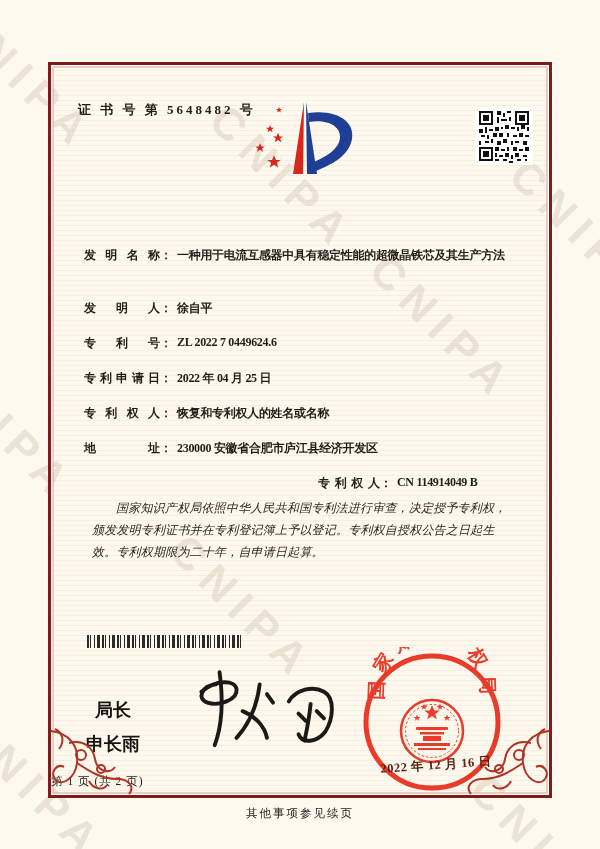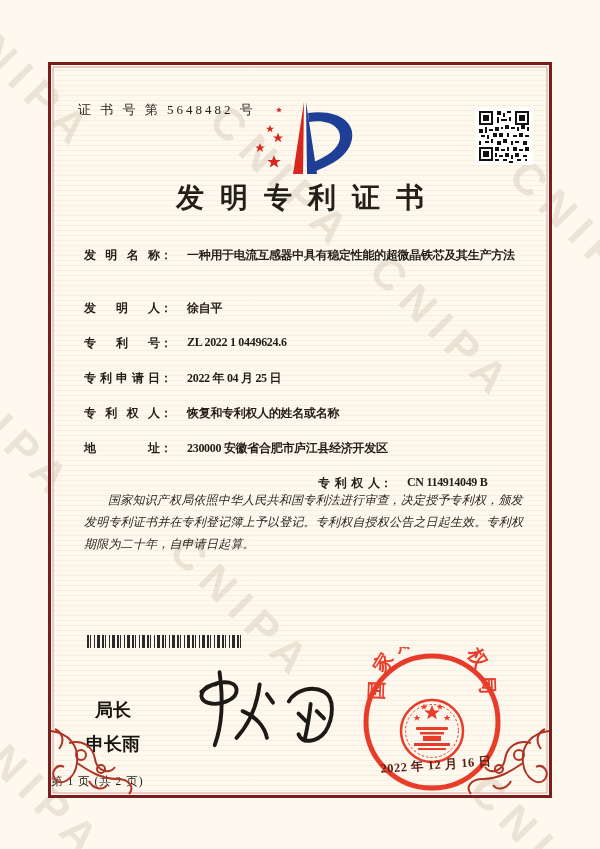--- a/index.html
+++ b/index.html
@@ -8,37 +8,37 @@
         font-family:"Liberation Serif","DejaVu Serif",serif;color:#221f18;}
   
   .watermark{position:absolute;z-index:0;font-family:"Liberation Sans","DejaVu Sans",sans-serif;
         font-weight:bold;font-size:44px;letter-spacing:10px;color:rgba(184,167,138,0.26);
         transform:rotate(45deg);transform-origin:left top;white-space:nowrap;pointer-events:none;}
   
   .frame{position:absolute;left:48px;top:62px;width:498px;height:730px;z-index:1;
         border:3px solid #7c1d1d;
         box-shadow:inset 0 0 0 1.5px #fdf9ef, inset 0 0 0 2.5px #d4a3a0;
         background:repeating-linear-gradient(180deg, rgba(233,182,152,0.16) 0px, rgba(233,182,152,0.16) 1px, rgba(0,0,0,0) 1px, rgba(0,0,0,0) 5px);}
-  .cert-no{position:absolute;left:27px;top:36px;font-size:13px;letter-spacing:3px;font-weight:400;}
+  .cert-no{position:absolute;left:27px;top:36px;font-size:13px;letter-spacing:3px;font-weight:700;}
   .logo{position:absolute;left:190px;top:34px;width:124px;height:78px;}
   .qr{position:absolute;left:424px;top:42px;width:58px;height:58px;background:#fff;}
   .title{position:absolute;left:0;right:0;top:114px;text-align:center;font-size:28px;
         font-weight:600;letter-spacing:16px;text-indent:16px;}
   
   .fields{position:absolute;left:33px;top:182px;width:462px;font-size:12px;font-weight:600;}
   .frow{position:absolute;left:0;white-space:nowrap;}
   .flabel{display:inline-block;width:76px;text-align:justify;text-align-last:justify;vertical-align:top;}
   .fcolon{display:inline-block;vertical-align:top;}
-  .fvalue{display:inline-block;padding-left:5px;letter-spacing:-0.3px;vertical-align:top;margin-left:10px;}
+  .fvalue{display:inline-block;padding-left:5px;letter-spacing:-0.3px;vertical-align:top;}
   .fgroup2{position:absolute;left:234px;top:0;white-space:nowrap;}
   .fgroup2 .flabel{width:62px;}
   
   .paras{position:absolute;left:33px;top:424px;width:440px;font-size:12px;font-style:italic;
         line-height:1.85;color:#2a2620;}
-  .paras p{margin:0;text-indent:2em;letter-spacing:0.2px;font-style:italic;}
+  .paras p{margin:8px;text-indent:2em;letter-spacing:0.2px;font-style:italic;}
   
   .barcode{position:absolute;left:36px;top:570px;width:155px;height:13px;
         background:repeating-linear-gradient(90deg,#2a2a2a 0 2px,rgba(0,0,0,0) 2px 3px,#2a2a2a 3px 4px,rgba(0,0,0,0) 4px 7px,#2a2a2a 7px 8px,rgba(0,0,0,0) 8px 10px,#2a2a2a 10px 13px,rgba(0,0,0,0) 13px 15px);}
   .signer{position:absolute;left:35px;top:628px;font-family:"Liberation Sans","DejaVu Sans",sans-serif;
         font-weight:bold;font-size:18px;line-height:1.9;color:#17150f;text-align:center;}
   .signature{position:absolute;left:126px;top:600px;width:175px;height:85px;}
   
   .seal{position:absolute;left:306px;top:582px;width:150px;height:150px;z-index:3;
         mix-blend-mode:multiply;opacity:0.95;}
   .seal-date{position:absolute;left:310px;top:692px;width:150px;z-index:4;text-align:center;
@@ -109,31 +109,30 @@
                  M2,11h2v2h-2z M5,10h1v3h-1z M7,11h2v1h-2z M10,10h2v2h-2z M13,10h1v1h-1z M15,9h2v2h-2z
                  M18,10h2v1h-2z M21,10h1v2h-1z M23,9h2v2h-2z M26,10h1v2h-1z M3,14h2v1h-2z M6,14h1v2h-1z
                  M9,13h2v2h-2z M12,13h2v2h-2z M16,13h1v2h-1z M19,14h2v1h-2z M22,13h2v2h-2z M25,14h2v1h-2z
                  M2,17h1v2h-1z M5,17h2v1h-2z M8,16h1v2h-1z M11,17h2v2h-2z M14,16h2v2h-2z M18,17h1v2h-1z
                  M20,17h2v1h-2z M24,17h2v2h-2z M10,20h2v2h-2z M13,21h2v1h-2z M16,20h1v2h-1z M19,20h2v2h-2z
                  M22,21h2v1h-2z M25,20h2v2h-2z M10,23h1v2h-1z M12,24h2v1h-2z M15,23h2v2h-2z M18,24h1v2h-1z
                  M20,23h2v2h-2z M24,24h2v1h-2z M10,26h2v1h-2z M14,26h2v1h-2z M17,27h2v1h-2z M21,26h2v1h-2z M25,26h1v1h-1z"></path>
       </g>
     </svg>
 
-    <div class="title">发明专利证书</div>
 
     <div class="fields">
       <div class="frow" style="top:0">
         <span class="flabel">发明名称</span><span class="fcolon">：</span><span class="fvalue">一种用于电流互感器中具有稳定性能的超微晶铁芯及其生产方法</span>
       </div>
       <div class="frow" style="top:53px">
         <span class="flabel">发明人</span><span class="fcolon">：</span><span class="fvalue">徐自平</span>
       </div>
       <div class="frow" style="top:88px">
-        <span class="flabel">专利号</span><span class="fcolon">：</span><span class="fvalue">ZL 2022 1 0449624.6</span>
+        <span class="flabel">专利号</span><span class="fcolon">：</span><span class="fvalue">ZL 2022 7 0449624.6</span>
       </div>
       <div class="frow" style="top:123px">
         <span class="flabel">专利申请日</span><span class="fcolon">：</span><span class="fvalue">2022 年 04 月 25 日</span>
       </div>
       <div class="frow" style="top:158px">
         <span class="flabel">专利权人</span><span class="fcolon">：</span><span class="fvalue">恢复和专利权人的姓名或名称</span>
       </div>
       <div class="frow" style="top:193px">
         <span class="flabel">地址</span><span class="fcolon">：</span><span class="fvalue">230000 安徽省合肥市庐江县经济开发区</span>
       </div>
@@ -215,14 +214,15 @@
         <path d="M10,58 C16,50 14,42 6,38"></path>
         <path d="M40,90 C44,98 54,100 58,94"></path>
         <circle cx="32" cy="64" r="5"></circle>
         <circle cx="52" cy="78" r="4"></circle>
       </g>
     </svg>
 
     <div class="page-info">第 1 页 (共 2 页)</div>
   </div>
 
+  <div class="cont-note">其他事项参见续页</div>
 
 </div>
 
 </body></html>

